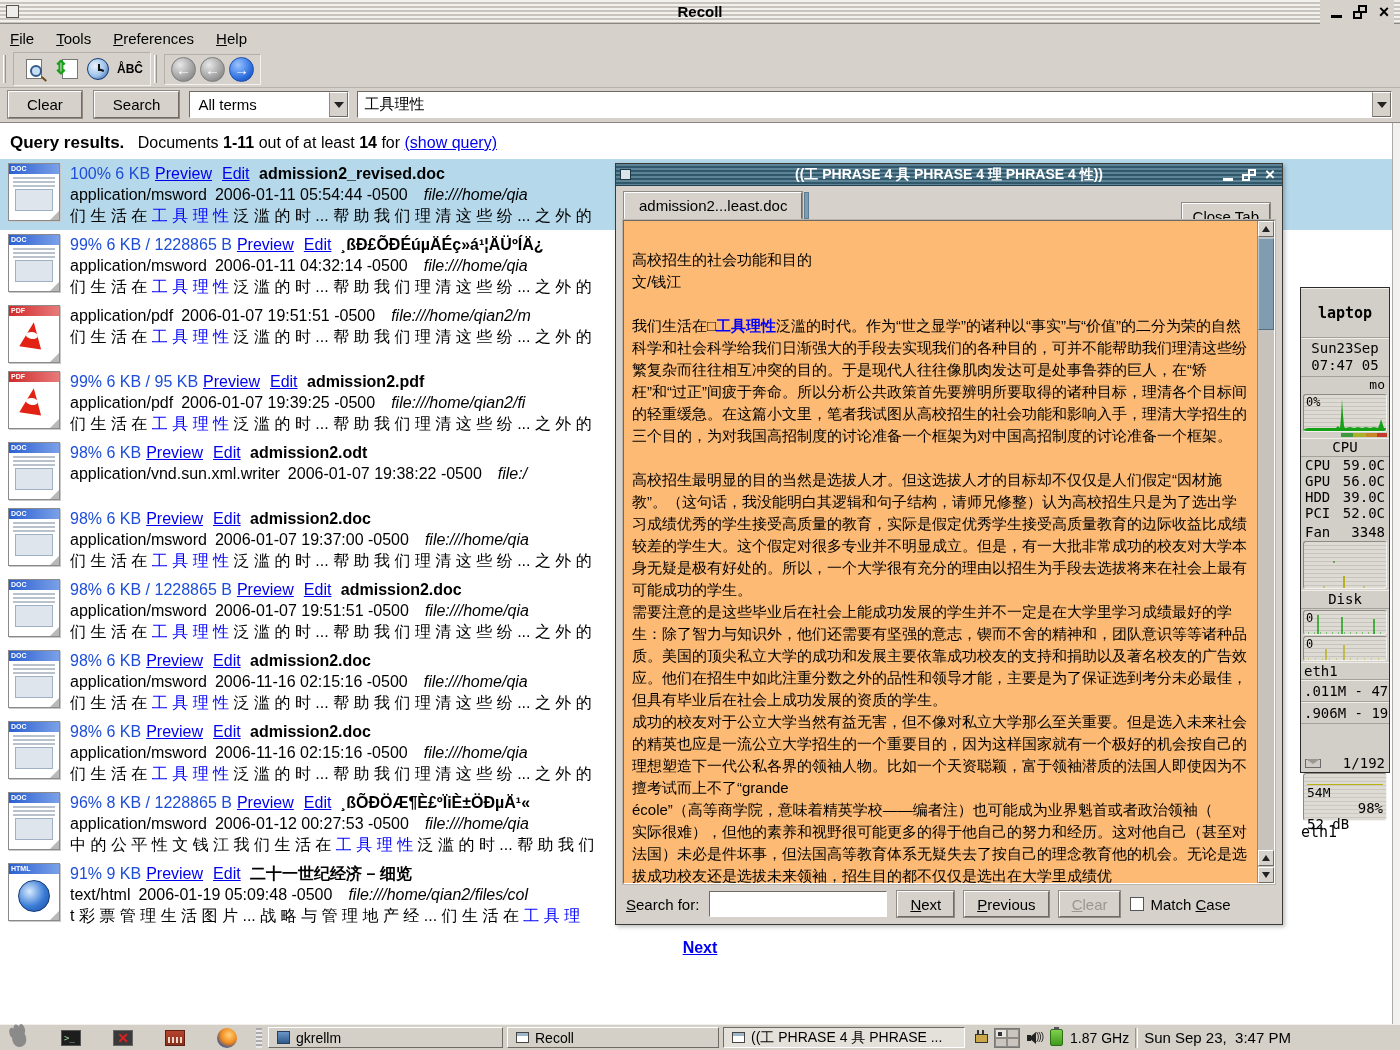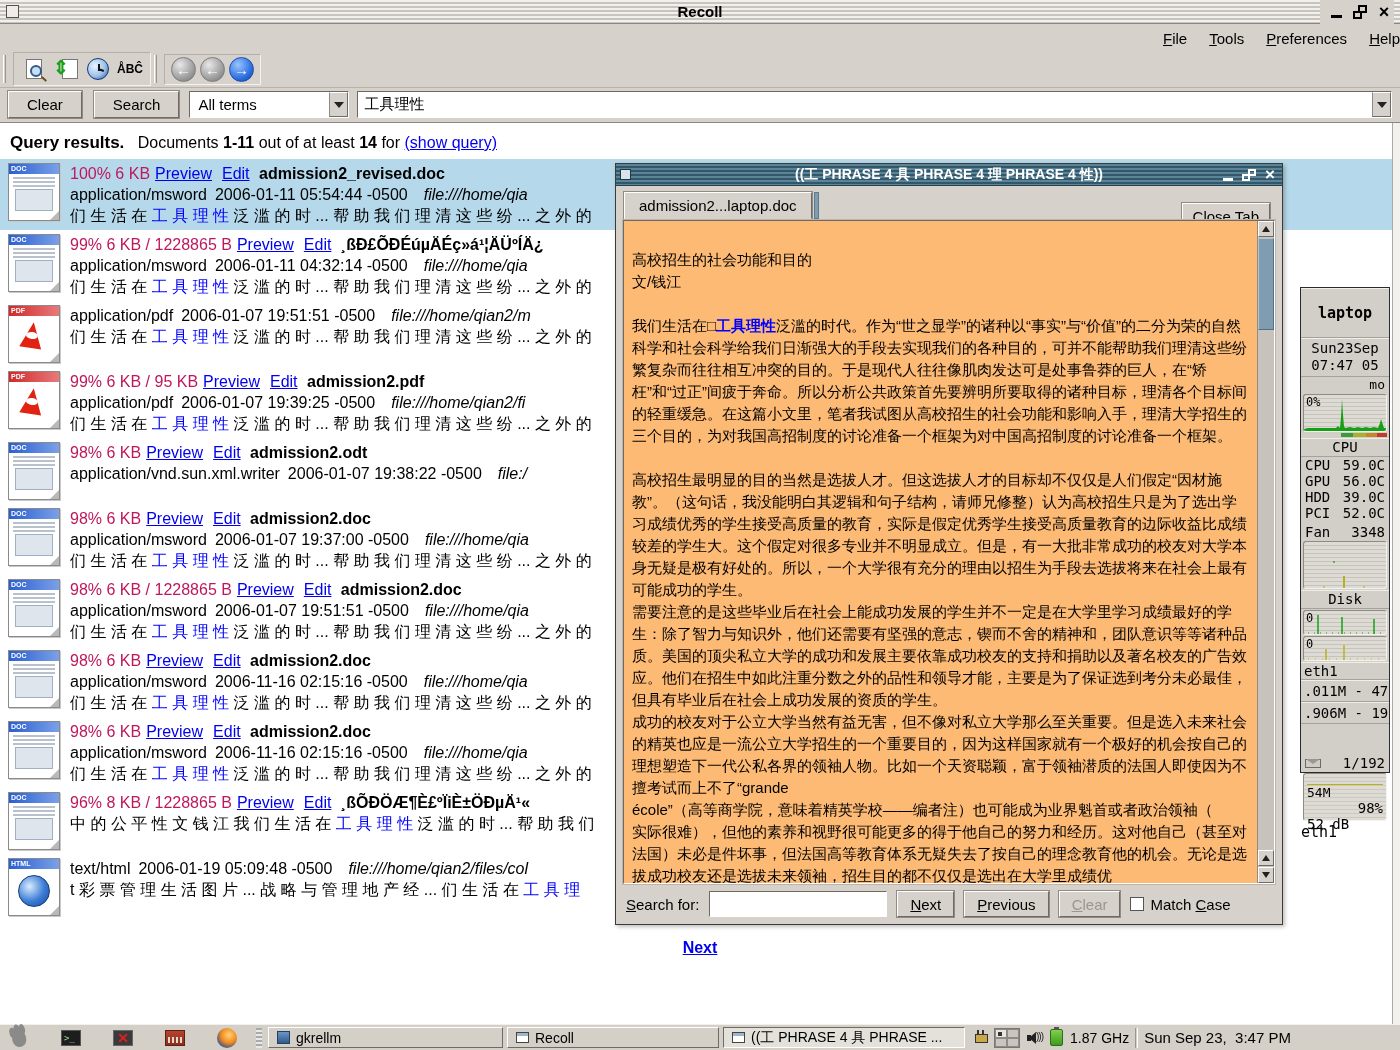--- a/index.html
+++ b/index.html
@@ -23,21 +23,21 @@
   .titlebar .ttl { position:absolute; left:0; right:0; text-align:center; font-weight:bold; font-size:15px; }
   .wbtns { position:absolute; right:6px; top:0; height:24px; display:flex; align-items:center; gap:8px; background:#d6d2cb; padding:0 2px 0 8px; }
   .wb { width:16px; height:16px; display:flex; align-items:center; justify-content:center; font-weight:bold; font-size:15px; }
   .wb-min::after { content:""; display:block; width:11px; height:3px; background:#000; margin-top:9px; }
   .wb-max { position:relative; }
   .wb-max i { position:absolute; width:9px; height:8px; border:2px solid #000; background:transparent; }
   .wb-max i:first-child { right:1px; top:1px; }
   .wb-max i:last-child  { left:1px; bottom:1px; background:#d6d2cb; }
 
   
-  .menubar { position:absolute; left:0; top:25px; width:1400px; height:26px; display:flex; align-items:center; gap:22px; padding-left:10px; font-size:15px; background:#d6d2cb;justify-content:flex-end; }
+  .menubar { position:absolute; left:0; top:25px; width:1400px; height:26px; display:flex; align-items:center; gap:22px; padding-left:10px; font-size:15px; background:#d6d2cb; }
 
   
   .toolbar { position:absolute; left:0; top:51px; width:1400px; height:37px; display:flex; align-items:center; background:#d6d2cb; border-bottom:1px solid #b7b3ac; }
   .tb-group { display:flex; align-items:center; gap:4px; padding:2px 6px; margin-left:4px;
               border:1px solid; border-color:#b4b0a9 #f4f2ee #f4f2ee #b4b0a9; }
   .tbi { width:28px; height:28px; display:flex; align-items:center; justify-content:center; position:relative; }
   .page-mini { width:16px; height:20px; background:#fff; border:1px solid #777; position:relative; }
   .mag { position:absolute; width:12px; height:12px; border:2px solid #335a88; border-radius:50%; background:rgba(160,200,240,.6); left:10px; top:10px; }
   .mag::after { content:""; position:absolute; width:6px; height:2px; background:#6b4a18; transform:rotate(40deg); left:9px; top:11px; }
   .updown { position:absolute; left:1px; top:3px; color:#18a018; font-weight:bold; font-size:19px; line-height:1; }
@@ -62,21 +62,21 @@
   .searchbox .arrowbtn { width:19px; display:flex; align-items:center; justify-content:center; background:#d6d2cb; border-left:1px solid #8f8b84; }
 
   
   .results-area { position:absolute; left:0; top:122px; width:1400px; height:902px; background:#fff; border-top:1px solid #8a867f; overflow:hidden; }
   .res-scroll { position:absolute; right:0; top:0; bottom:0; width:8px; background:#f2f1ee; border-left:1px solid #aaa; }
   .rheader { padding:10px 0 6px 10px; font-size:16px; }
   .rheader b.qr { font-size:17px; }
   .result-row { display:flex; padding:4px 0 4px 8px; }
   .result-row.selected { background:#b5d9eb; }
   .r-text { width:548px; overflow:hidden; white-space:nowrap; font-size:16px; line-height:21px; margin-left:10px; }
-  .r-meta { color:#be185d; }
+  .r-meta { color:#1d4ed8; }
   .r-name { font-weight:bold; }
   .r-line a { margin:0 5px; }
   .r-url { font-style:italic; }
   .hl { color:#0000ff; }
   .pager { position:absolute; left:0; top:816px; width:1400px; text-align:center; font-weight:bold; font-size:16px; }
 
   
   .ficon { width:52px; height:58px; position:relative; flex:none; }
   .fi-page { position:absolute; inset:0; background:#fff; border:1px solid #8a8a8a; box-shadow:1px 1px 0 #c9c9c9; overflow:hidden; }
   .fi-fold { position:absolute; right:-1px; bottom:-1px; width:0; height:0; border-left:11px solid transparent; border-bottom:11px solid #b9b9b9; }
@@ -444,32 +444,34 @@
                 <i></i>
                 <i></i>
                 <i></i>
               </div>
               <div class="fi-table"></div>
               <div class="fi-fold"></div>
             </div>
           </div>
           <div class="r-text">
             <div class="r-line"><span class="r-meta">96% 8 KB / 1228865 B</span><a class="link">Preview</a><a class="link">Edit</a><span class="r-name">&nbsp;¸ßÕÐÖÆ¶È£ºÏiÈ±ÖÐµÄ¹«</span></div>
+            <div class="r-line"><span>application/msword 2006-01-12 00:27:53 -0500  </span><span class="r-url">file:///home/qia</span></div>
             <div class="r-line"><span>中 的 公 平 性 文 钱 江 我 们 生 活 在 </span><span class="hl">工 具 理 性</span><span> 泛 滥 的 时 ... 帮 助 我 们</span></div>
           </div>
         </div>
         <div class="result-row">
           <div class="ficon">
             <div class="fi-page">
               <div class="fi-bar fi-bar-html">HTML</div>
               <div class="fi-globe"></div>
               <div class="fi-fold"></div>
             </div>
           </div>
           <div class="r-text">
+            <div class="r-line"><span class="r-meta">91% 9 KB</span><a class="link">Preview</a><a class="link">Edit</a><span class="r-name">&nbsp;二十一世纪经济 – 细览</span></div>
             <div class="r-line"><span>text/html 2006-01-19 05:09:48 -0500  </span><span class="r-url">file:///home/qian2/files/col</span></div>
             <div class="r-line"><span>t 彩 票 管 理 生 活 图 片 ... 战 略 与 管 理 地 产 经 ... 们 生 活 在 </span><span class="hl">工 具 理</span></div>
           </div>
         </div>
       </div>
     <div class="pager">
       <a class="link">Next</a>
     </div>
     <div class="res-scroll"></div>
   </div>
@@ -482,21 +484,21 @@
         <div class="p-wb p-wb-min"></div>
         <div class="p-wb p-wb-max">
             <i></i>
             <i></i>
           </div>
         <div class="p-wb" style="font-size:17px;">×</div>
       </div>
     </div>
     <div class="p-tabrow">
       <div class="p-tab">
-          <span>admission2...laptop.doc</span>
+          <span>admission2...least.doc</span>
         </div>
       <div class="p-tabmark"></div>
       <button class="btn p-closetab">
           <span>Close Tab</span>
         </button>
     </div>
     <div class="p-textwrap">
       <div class="p-text">
           <div><span>&nbsp;</span></div>
           <div><span>高校招生的社会功能和目的</span></div>

